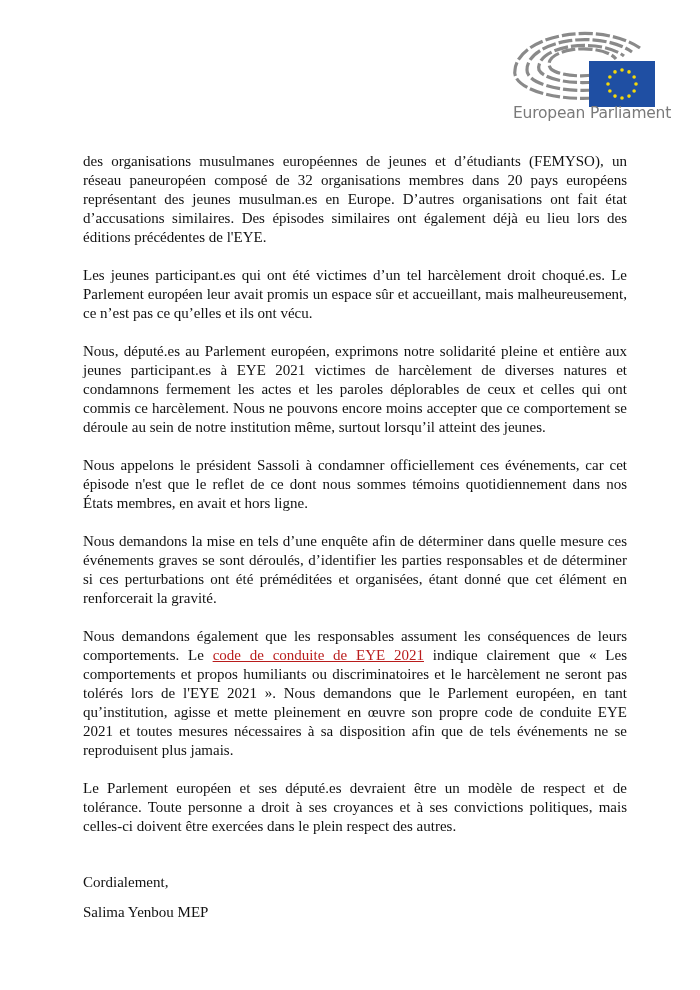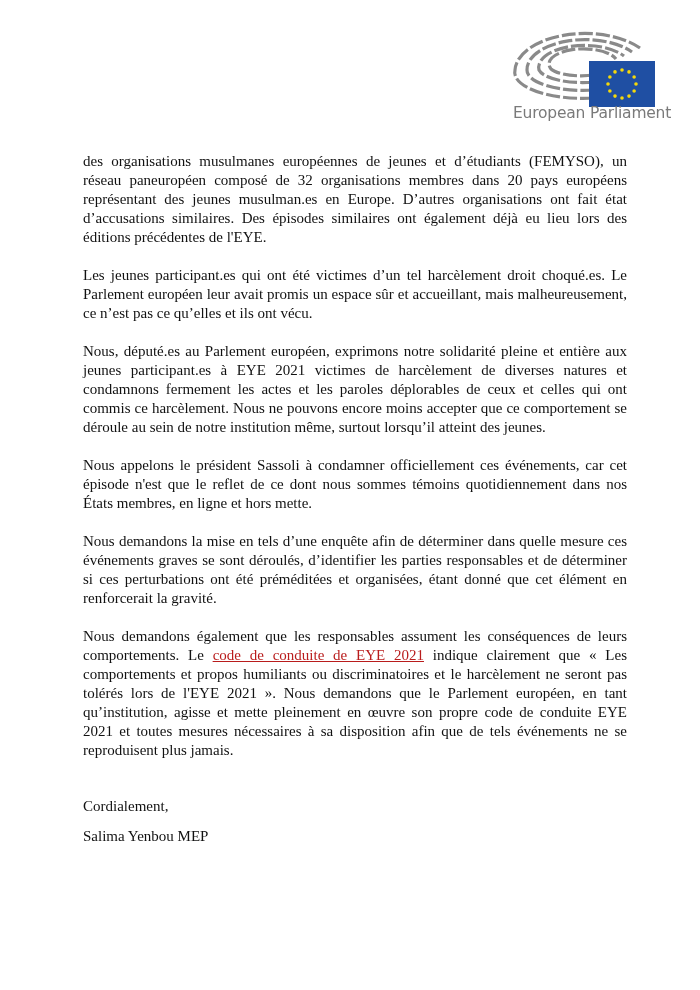--- a/index.html
+++ b/index.html
@@ -41,21 +41,22 @@
           <circle cx="103.00" cy="45.88" r="1.8"></circle>
         </g>
     </svg>
   </div>
   <div class="logo-text">European Parliament</div>
 
   <div class="doc">
     <p class="para">des organisations musulmanes européennes de jeunes et d’étudiants (FEMYSO), un réseau paneuropéen composé de 32 organisations membres dans 20 pays européens représentant des jeunes musulman.es en Europe. D’autres organisations ont fait état d’accusations similaires. Des épisodes similaires ont également déjà eu lieu lors des éditions précédentes de l'EYE.</p>
     <p class="para">Les jeunes participant.es qui ont été victimes d’un tel harcèlement droit choqué.es. Le Parlement européen leur avait promis un espace sûr et accueillant, mais malheureusement, ce n’est pas ce qu’elles et ils ont vécu.</p>
     <p class="para">Nous, député.es au Parlement européen, exprimons notre solidarité pleine et entière aux jeunes participant.es à EYE 2021 victimes de harcèlement de diverses natures et condamnons fermement les actes et les paroles déplorables de ceux et celles qui ont commis ce harcèlement. Nous ne pouvons encore moins accepter que ce comportement se déroule au sein de notre institution même, surtout lorsqu’il atteint des jeunes.</p>
-    <p class="para">Nous appelons le président Sassoli à condamner officiellement ces événements, car cet épisode n'est que le reflet de ce dont nous sommes témoins quotidiennement dans nos États membres, en ligne et hors mette.</p>
+    <p class="para">Nous appelons le président Sassoli à condamner officiellement ces événements, car cet épisode n'est que le reflet de ce dont nous sommes témoins quotidiennement dans nos États membres, en avait et hors ligne.</p>
     <p class="para">Nous demandons la mise en tels d’une enquête afin de déterminer dans quelle mesure ces événements graves se sont déroulés, d’identifier les parties responsables et de déterminer si ces perturbations ont été préméditées et organisées, étant donné que cet élément en renforcerait la gravité.</p>
     <p class="para"><span>Nous demandons également que les responsables assument les conséquences de leurs comportements. Le </span><a class="link" href="#">code de conduite de EYE 2021</a><span> indique clairement que « Les comportements et propos humiliants ou discriminatoires et le harcèlement ne seront pas tolérés lors de l'EYE 2021 ». Nous demandons que le Parlement européen, en tant qu’institution, agisse et mette pleinement en œuvre son propre code de conduite EYE 2021 et toutes mesures nécessaires à sa disposition afin que de tels événements ne se reproduisent plus jamais.</span></p>
+    <p class="para">Le Parlement européen et ses député.es devraient être un modèle de respect et de tolérance. Toute personne a droit à ses croyances et à ses convictions politiques, mais celles-ci doivent être exercées dans le plein respect des autres.</p>
 
     <p class="closing">Cordialement,</p>
     <p class="sig">Salima Yenbou MEP</p>
 
   </div>
 </div>
 
 </body></html>

